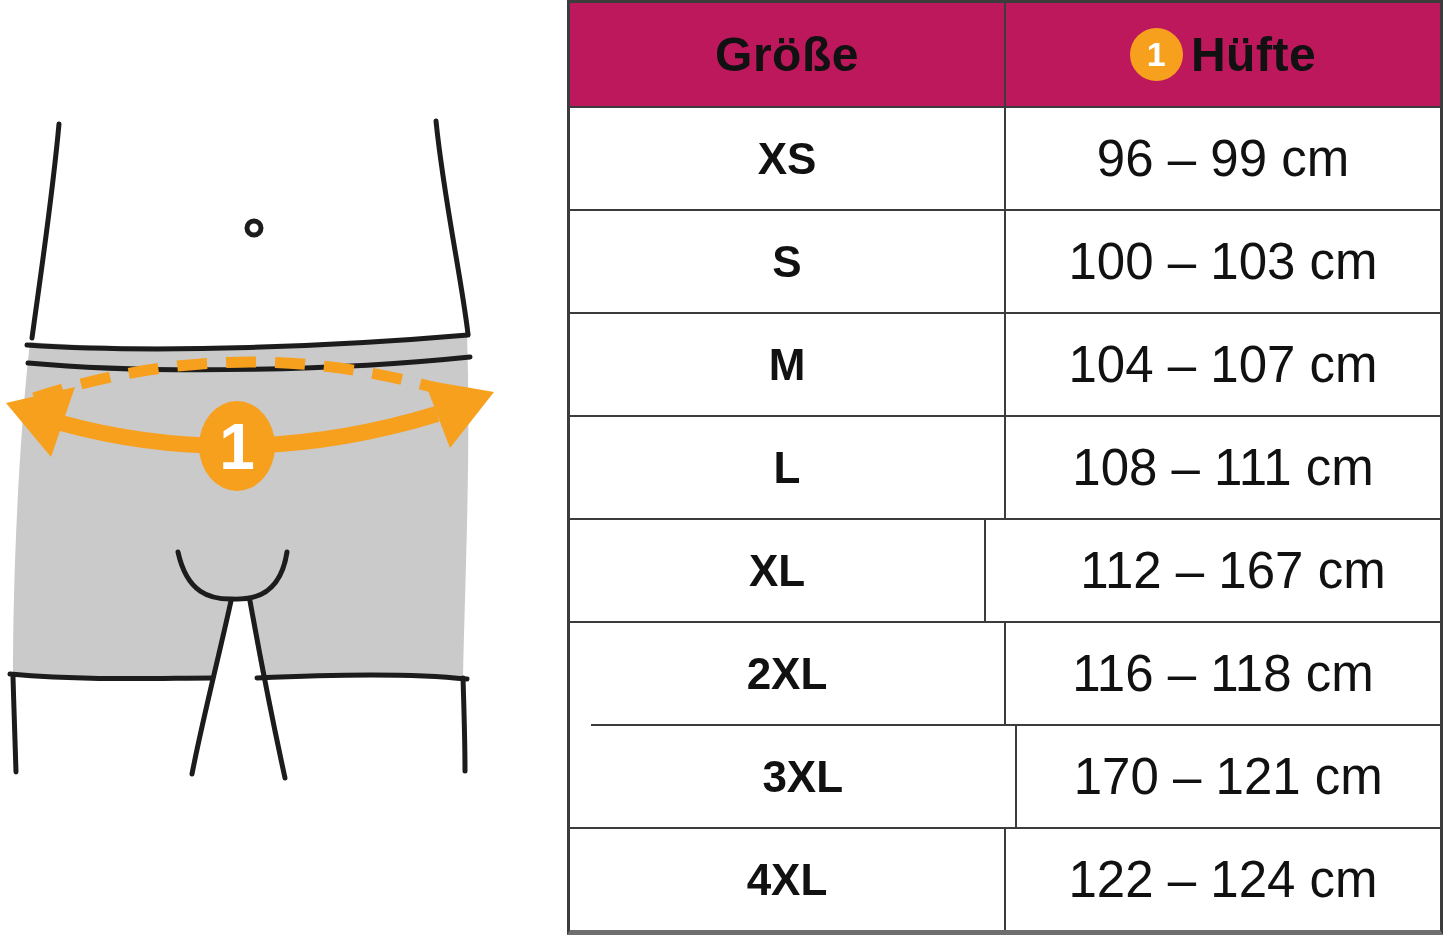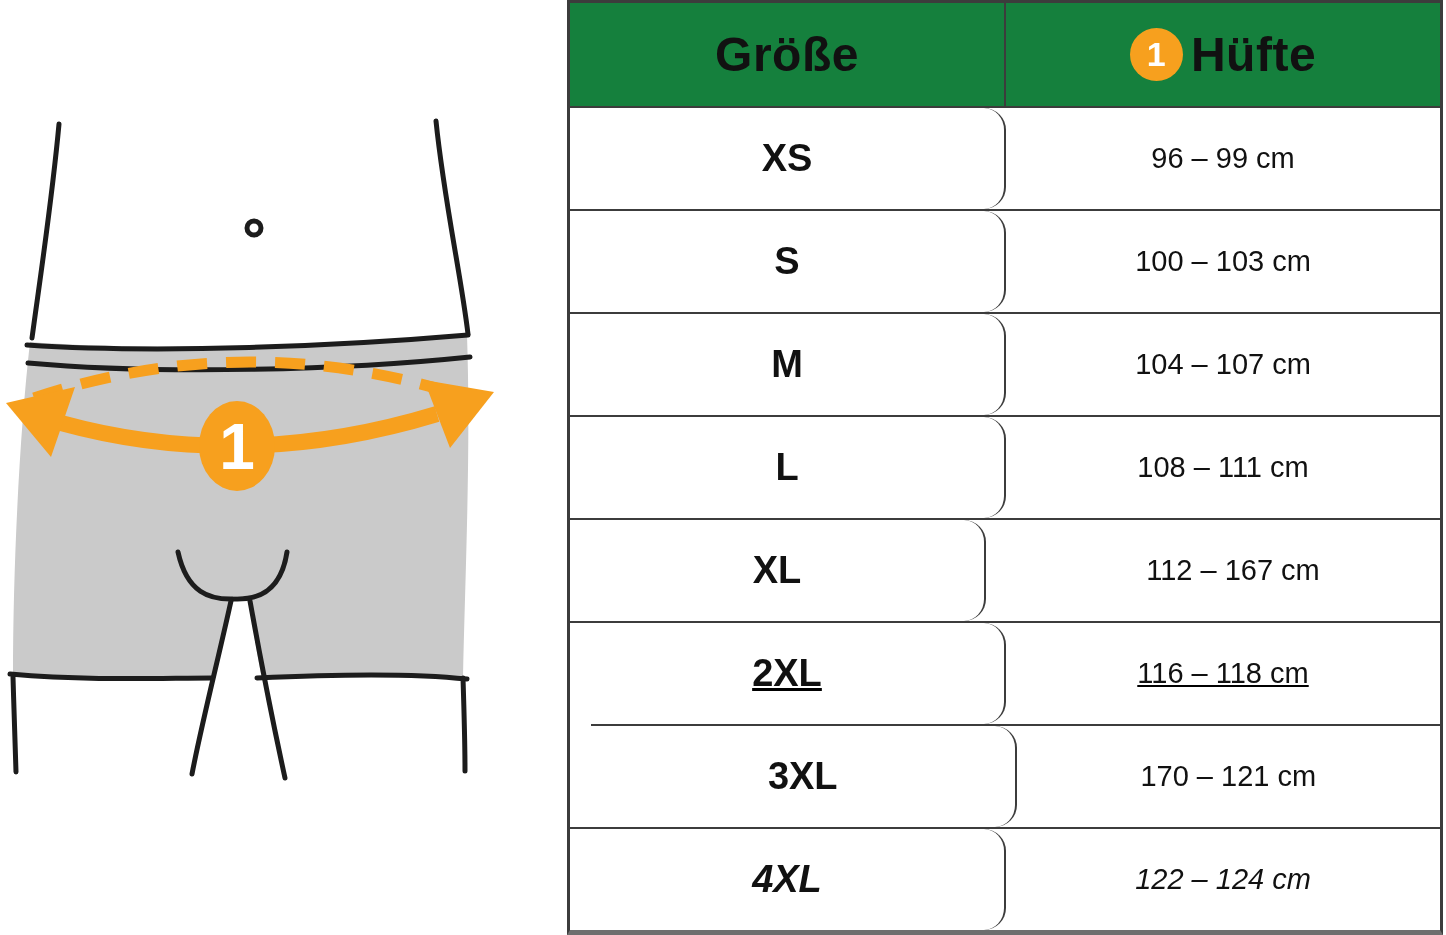--- a/index.html
+++ b/index.html
@@ -20,29 +20,29 @@
     box-sizing:border-box;
     display:flex; flex-direction:column;
     border-top:3px solid #3c3c3c;
     border-left:3px solid #3c3c3c;
     border-right:3px solid #3c3c3c;
     border-bottom:5px solid #6e6e6e;
     background:#ffffff;
   }
   .t-row { flex:1 1 0; display:flex; min-height:0; }
   .t-row + .t-row { border-top:2px solid #3c3c3c; }
-  .t-row.header { background:#15803d; }
+  .t-row.header { background:#be185d; }
   .cell {
     flex:1 1 0; display:flex; align-items:center; justify-content:center;
     color:#111111; box-sizing:border-box;
   }
   .cell.first { border-right:2px solid #3c3c3c; }
   .header .cell { font-size:48px; font-weight:bold; letter-spacing:0.5px; }
-  .cell.size-cell { font-size:38px; font-weight:bold;border-radius:22px; }
-  .cell.range-cell { font-size:29px; font-weight:normal; }
+  .cell.size-cell { font-size:44px; font-weight:bold; }
+  .cell.range-cell { font-size:51px; font-weight:normal; }
   .marker-badge {
     width:53px; height:53px; border-radius:50%;
     background:#f7a01e;
     color:#ffffff; font-size:34px; font-weight:bold;
     display:flex; align-items:center; justify-content:center;
     margin-right:8px; flex:0 0 auto;
   }
 </style>
 </head>
 <body>
@@ -110,30 +110,30 @@
   <div class="t-row" style="border-top:2px solid #3c3c3c;">
     <div class="cell first size-cell">L</div>
     <div class="cell range-cell">108 – 111 cm</div>
   </div>
 
   <div class="t-row" style="border-top:2px solid #3c3c3c;gap:40px;">
     <div class="cell first size-cell">XL</div>
     <div class="cell range-cell">112 – 167 cm</div>
   </div>
 
-  <div class="t-row" style="border-top:2px solid #3c3c3c;text-decoration:underline;">
+  <div class="t-row" style="border-top:2px solid #3c3c3c;">
     <div class="cell first size-cell">2XL</div>
     <div class="cell range-cell">116 – 118 cm</div>
   </div>
 
   <div class="t-row" style="border-top:2px solid #3c3c3c;margin-left:21px;">
     <div class="cell first size-cell">3XL</div>
     <div class="cell range-cell">170 – 121 cm</div>
   </div>
 
-  <div class="t-row" style="border-top:2px solid #3c3c3c;font-style:italic;">
+  <div class="t-row" style="border-top:2px solid #3c3c3c;">
     <div class="cell first size-cell">4XL</div>
     <div class="cell range-cell">122 – 124 cm</div>
   </div>
 </div>
   </div>
 
 </div>
 
 </body></html>

